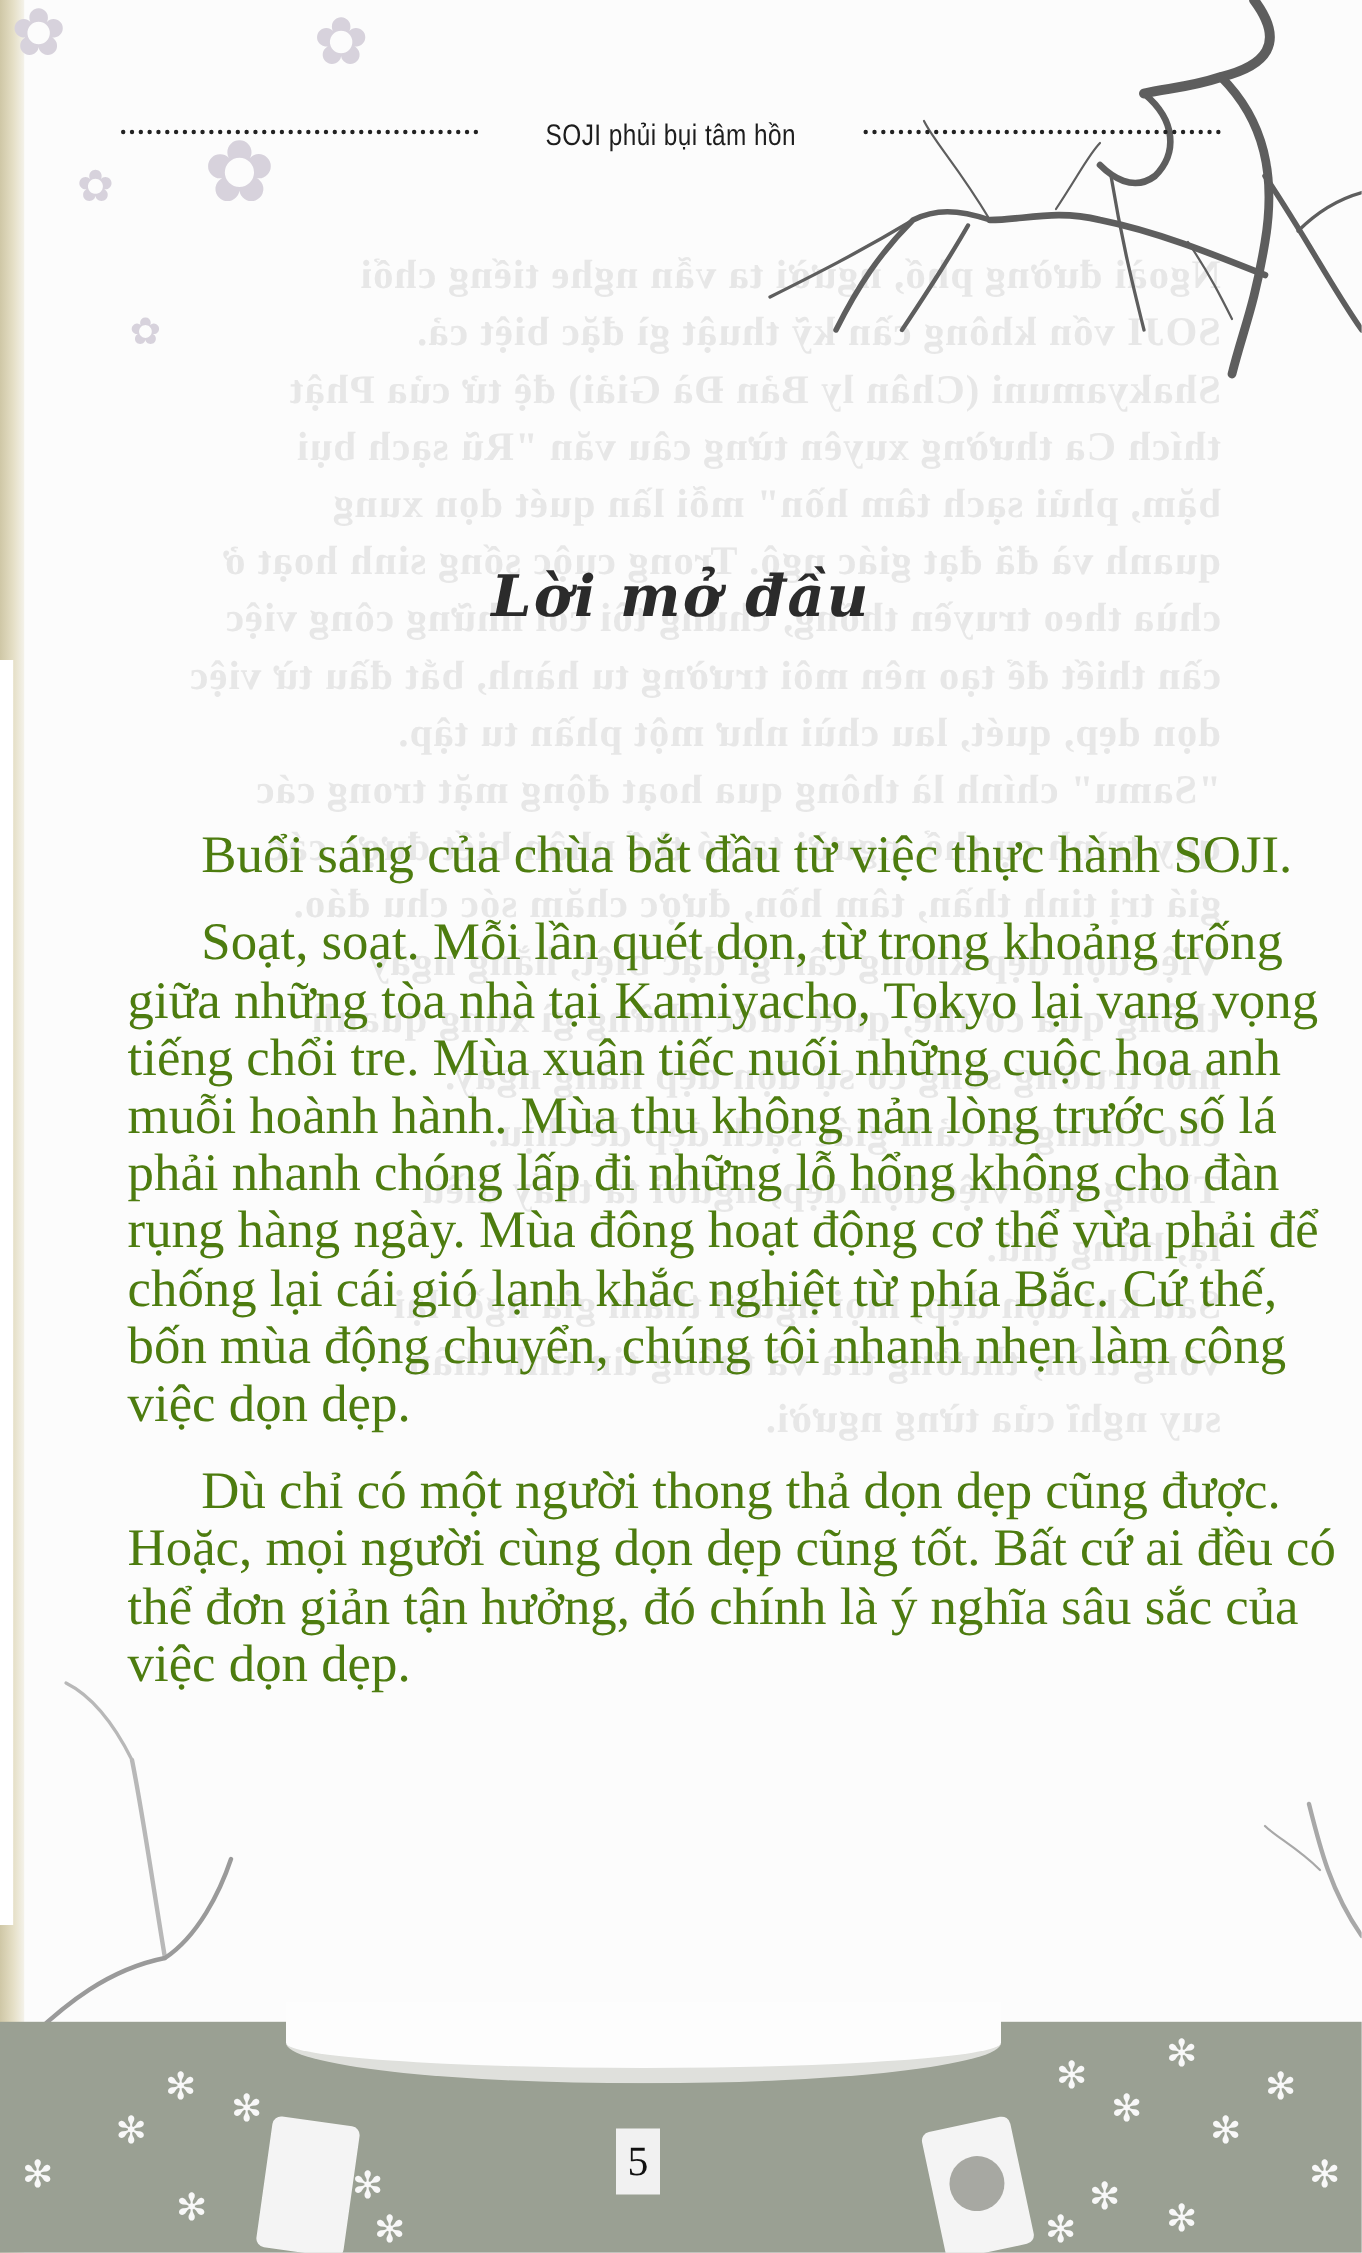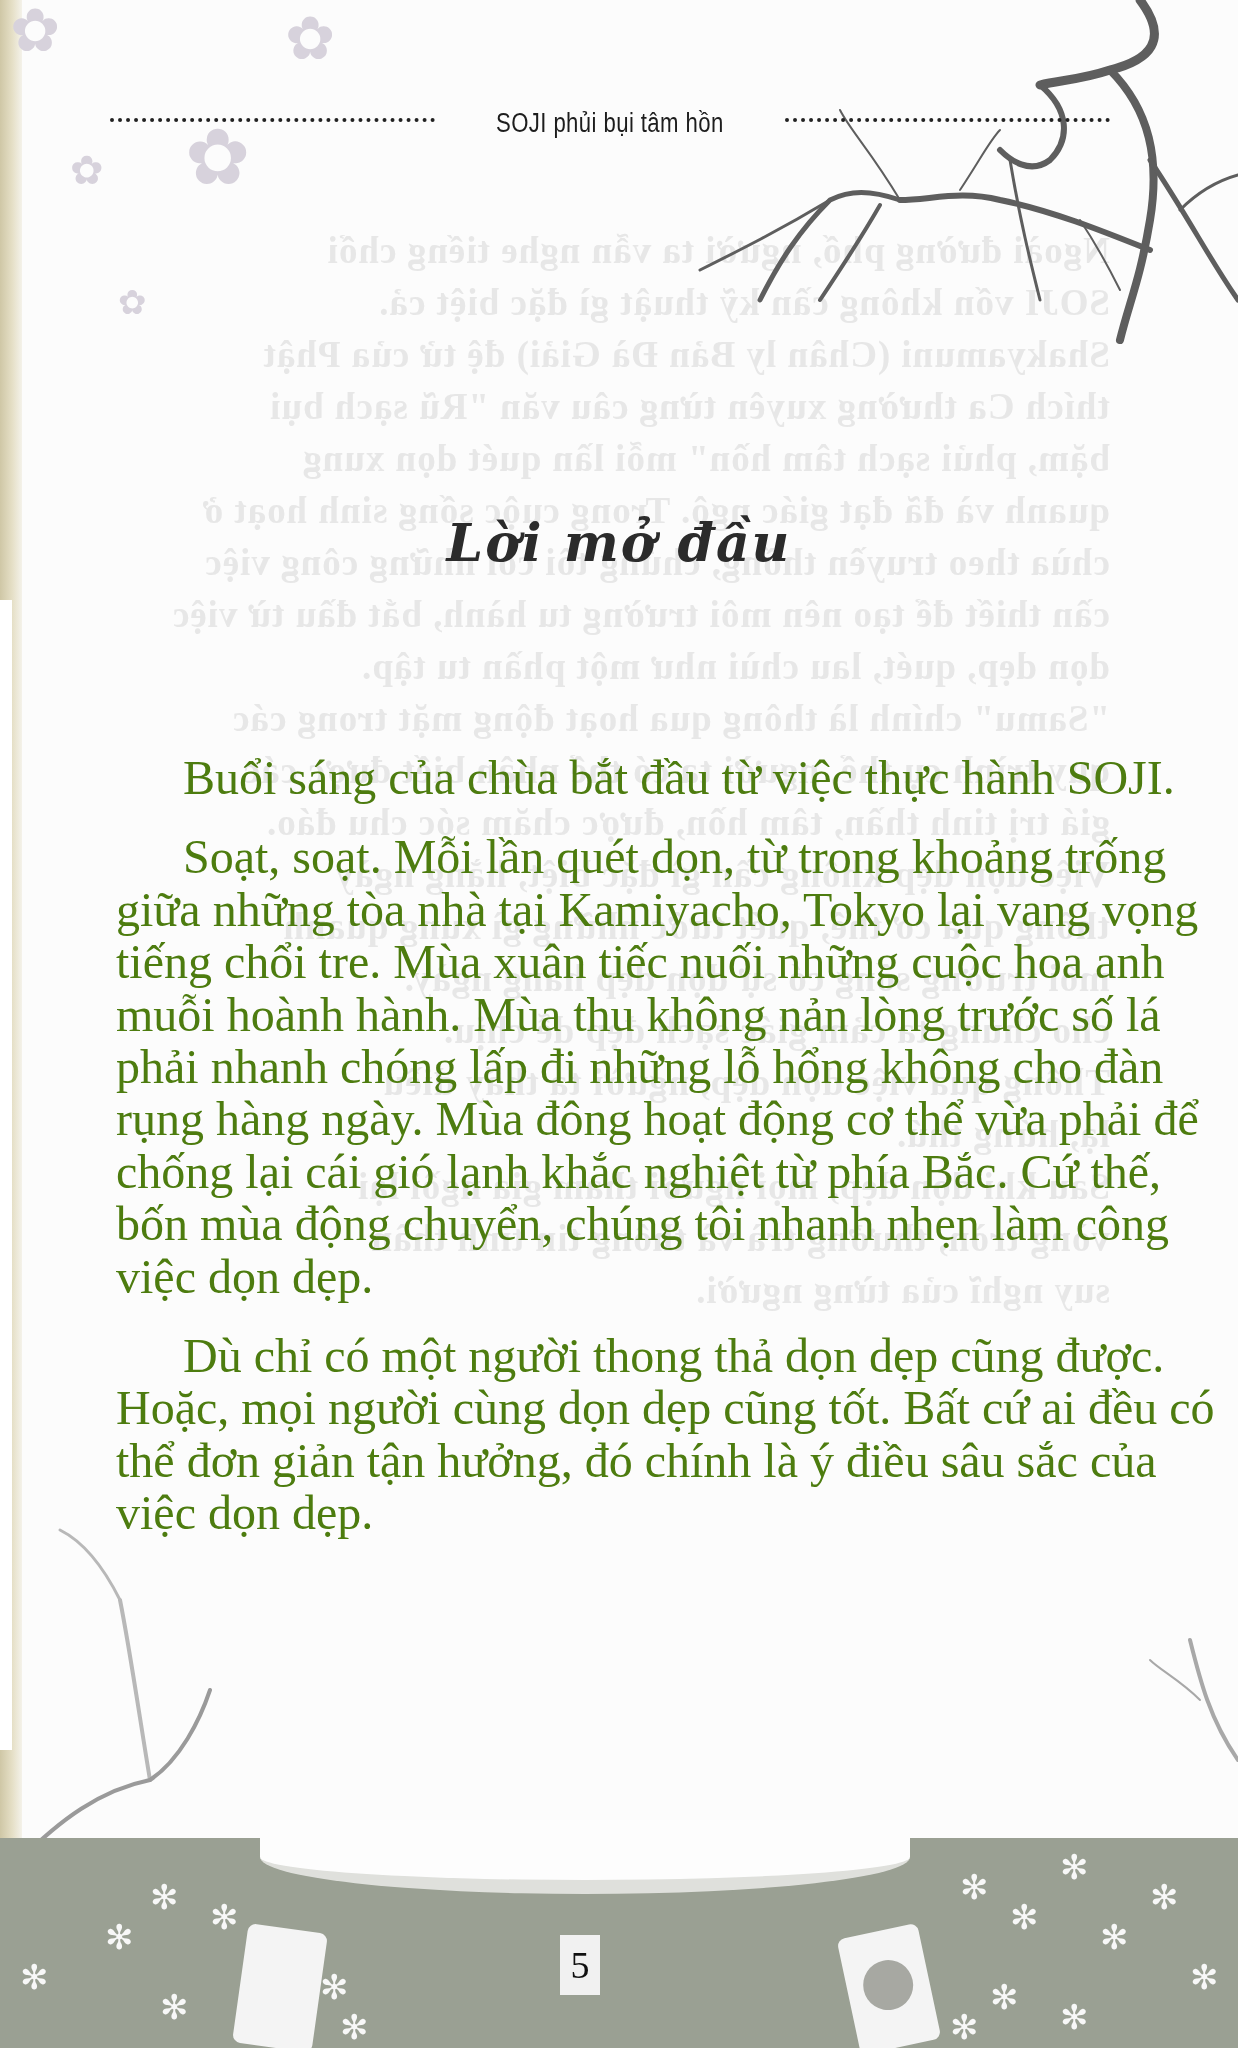--- a/index.html
+++ b/index.html
@@ -145,21 +145,21 @@
       <span class="line left-bleed">muỗi hoành hành. Mùa thu không nản lòng trước số lá</span>
       <span class="line left-bleed">phải nhanh chóng lấp đi những lỗ hổng không cho đàn</span>
       <span class="line left-bleed">rụng hàng ngày. Mùa đông hoạt động cơ thể vừa phải để</span>
       <span class="line left-bleed">chống lại cái gió lạnh khắc nghiệt từ phía Bắc. Cứ thế,</span>
       <span class="line left-bleed">bốn mùa động chuyển, chúng tôi nhanh nhẹn làm công</span>
       <span class="line left-bleed">việc dọn dẹp.</span>
     </div>
     <div class="p-block">
       <span class="line" style="padding-left:5px;">Dù chỉ có một người thong thả dọn dẹp cũng được.</span>
       <span class="line left-bleed">Hoặc, mọi người cùng dọn dẹp cũng tốt. Bất cứ ai đều có</span>
-      <span class="line left-bleed">thể đơn giản tận hưởng, đó chính là ý điều sâu sắc của</span>
+      <span class="line left-bleed">thể đơn giản tận hưởng, đó chính là ý nghĩa sâu sắc của</span>
       <span class="line left-bleed">việc dọn dẹp.</span>
     </div>
   </div>
 
   <div class="footer-band"></div>
   <div class="footer-arc"></div>
   <div class="card" style="left:240px;top:1928px;width:80px;height:120px;transform:rotate(8deg);"></div>
   <div class="card" style="left:848px;top:1930px;width:82px;height:118px;transform:rotate(-12deg);">
     <div style="position:absolute;left:16px;top:30px;width:50px;height:50px;border-radius:50%;background:#a7a8a2;"></div>
   </div>

